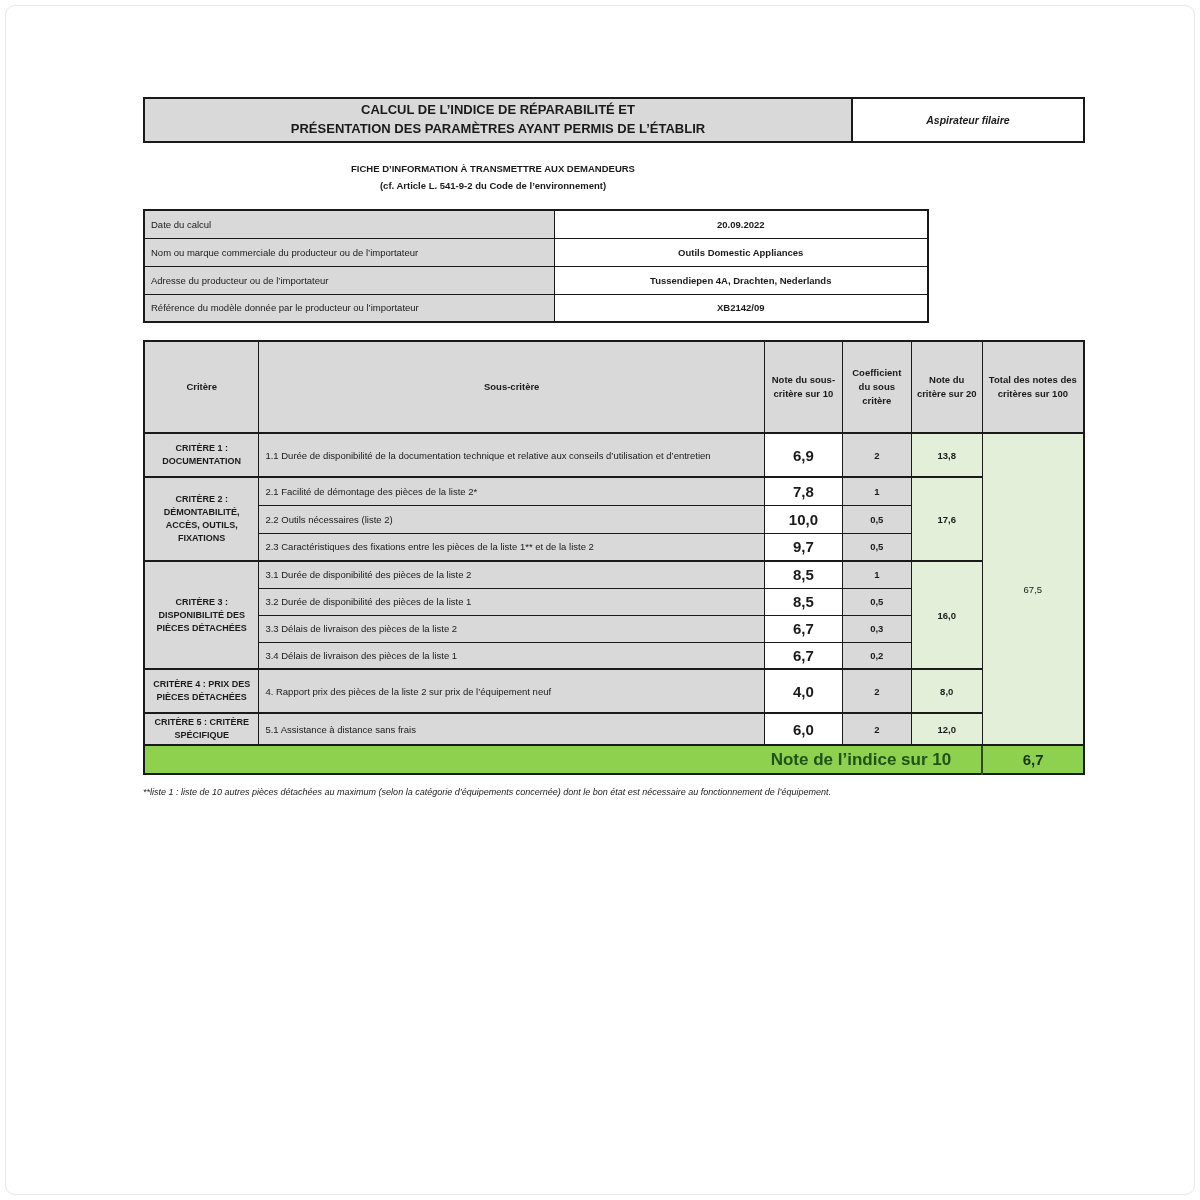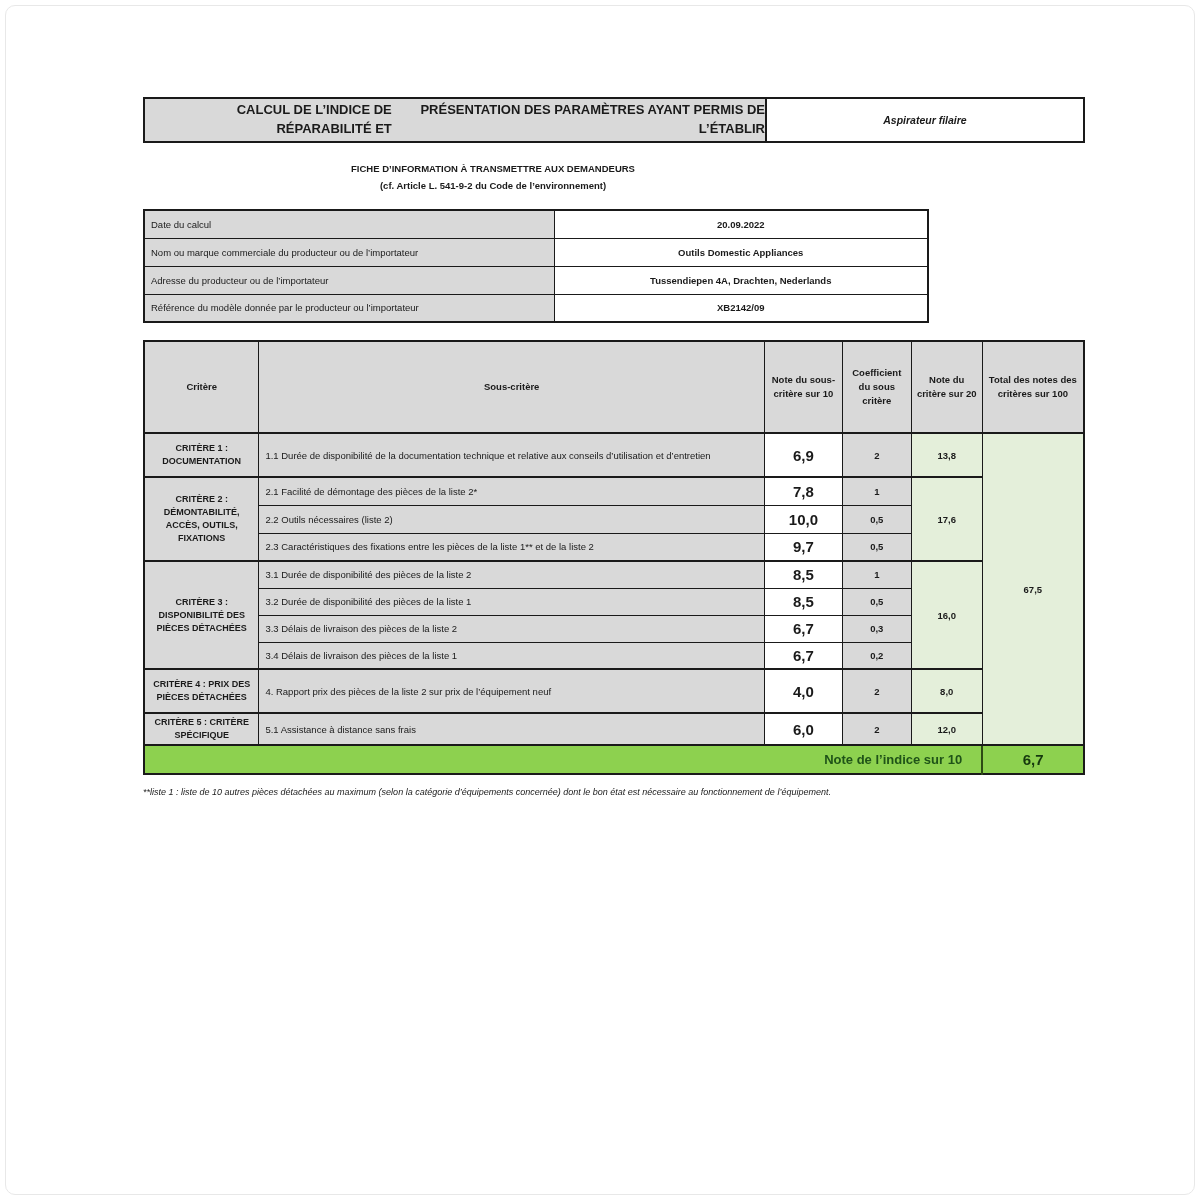--- a/index.html
+++ b/index.html
@@ -4,24 +4,24 @@
 <title>Indice de réparabilité</title>
 <style>
   * { margin:0; padding:0; box-sizing:border-box; }
   html,body { width:1200px; height:1200px; background:#ffffff; overflow:hidden;
     font-family:"Liberation Sans","DejaVu Sans",sans-serif; color:#1a1a1a; }
   .frame { position:absolute; inset:5px; border:1px solid #e8e8e8; border-radius:10px; }
   .content { position:absolute; left:143px; top:97px; width:942px; }
 
   
   .header-row { display:flex; width:942px; height:46px; border:2px solid #1a1a1a; }
-  .title-box { width:622px; background:var(--header-gray,#d9d9d9);
-    border-right:2px solid #1a1a1a; display:flex; flex-direction:row;
+  .title-box { width:708px; background:var(--header-gray,#d9d9d9);
+    border-right:2px solid #1a1a1a; display:flex; flex-direction:column;
     align-items:center; justify-content:center; font-weight:bold; font-size:13px;
-    line-height:1.45; text-align:right; }
+    line-height:1.45; text-align:left; }
   .product-box { flex:1; background:#ffffff; display:flex; align-items:center;
     justify-content:center; font-weight:bold; font-style:italic; font-size:10.5px; }
 
   
   .subtitle { margin-top:17px; width:700px; text-align:center; font-weight:bold;
     font-size:9.5px; line-height:1.8; }
 
   
   .info-table { margin-top:15px; width:786px; border-collapse:collapse; }
   .info-table td { border:1.5px solid #1a1a1a; height:28px; font-size:9.5px;
@@ -38,31 +38,31 @@
     font-weight:bold; height:92px; padding:2px 4px; line-height:1.5; }
   td.crit { background:var(--header-gray,#d9d9d9); font-weight:bold; font-size:9px;
     text-align:center; padding:2px 4px; line-height:1.45; overflow:hidden; }
   td.sous { background:var(--header-gray,#d9d9d9); font-size:9.5px;
     padding:2px 6px; line-height:1.4; }
   td.note { background:#ffffff; font-weight:bold; font-size:15px; text-align:center; }
   td.coef { background:var(--header-gray,#d9d9d9); font-weight:bold; font-size:9.5px;
     text-align:center; }
   td.n20  { background:var(--light-green,#e4efda); font-weight:bold; font-size:9.5px;
     text-align:center; }
-  td.tot  { background:var(--light-green,#e4efda); font-weight:bold; font-size:9.5px;
+  td.tot  { background:var(--light-green,#e4efda); font-weight:normal; font-size:9.5px;
     text-align:center; vertical-align:middle; }
   tr.rh  td { height:28px; }
   tr.rh4 td { height:27px; }
   tr.tall td { height:44px; }
   tr.gs td { border-top:2.5px solid #1a1a1a; }
 
   tr.final td { background:var(--bright-green,#8dd14f); height:29px;
     border-top:2.5px solid #1a1a1a; }
-  td.final-label { text-align:right; padding-right:19px; font-weight:bold;
-    font-size:13px; color:var(--final-text-green,#1f5318); }
+  td.final-label { text-align:right; padding-right:30px; font-weight:bold;
+    font-size:17px; color:var(--final-text-green,#1f5318); }
   td.final-value { text-align:center; font-weight:bold; font-size:15px;
     color:#15380e; border-left:2px solid #2d4a14; }
 
   
   .footnotes { margin-top:9px; font-size:9px; font-style:italic; line-height:1.9;
     color:#222; }
 </style>
 </head>
 <body>
 

